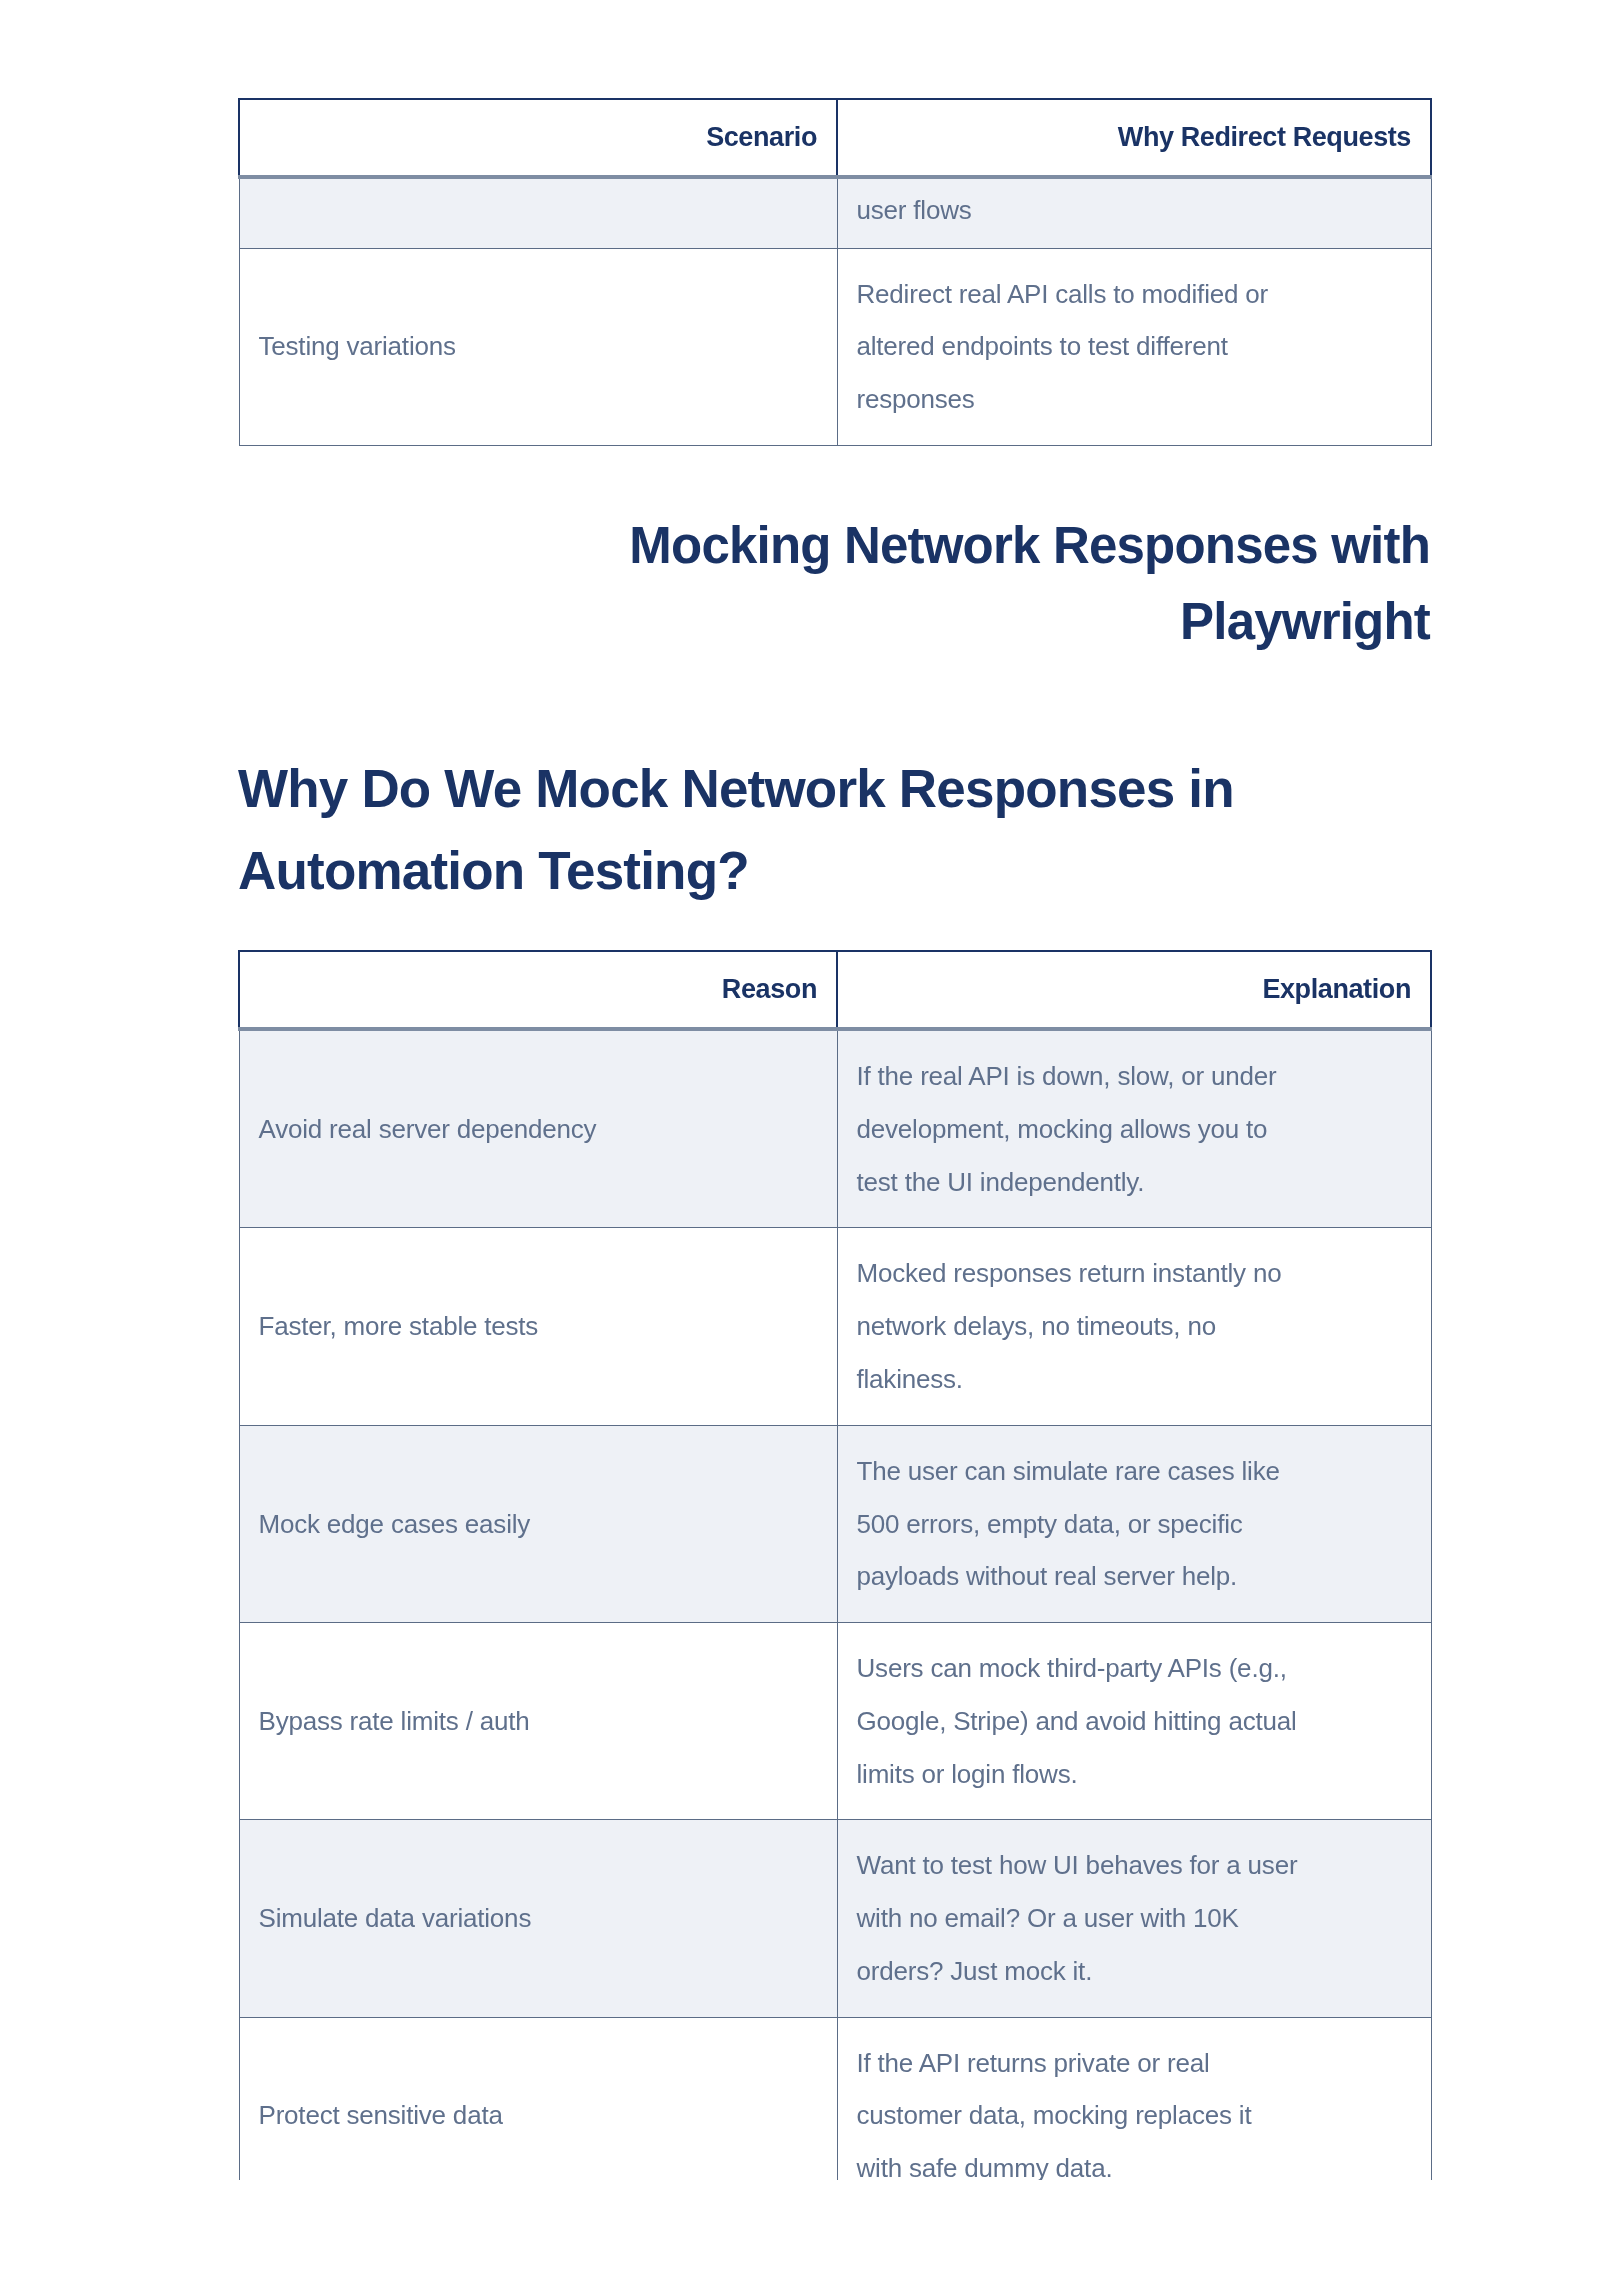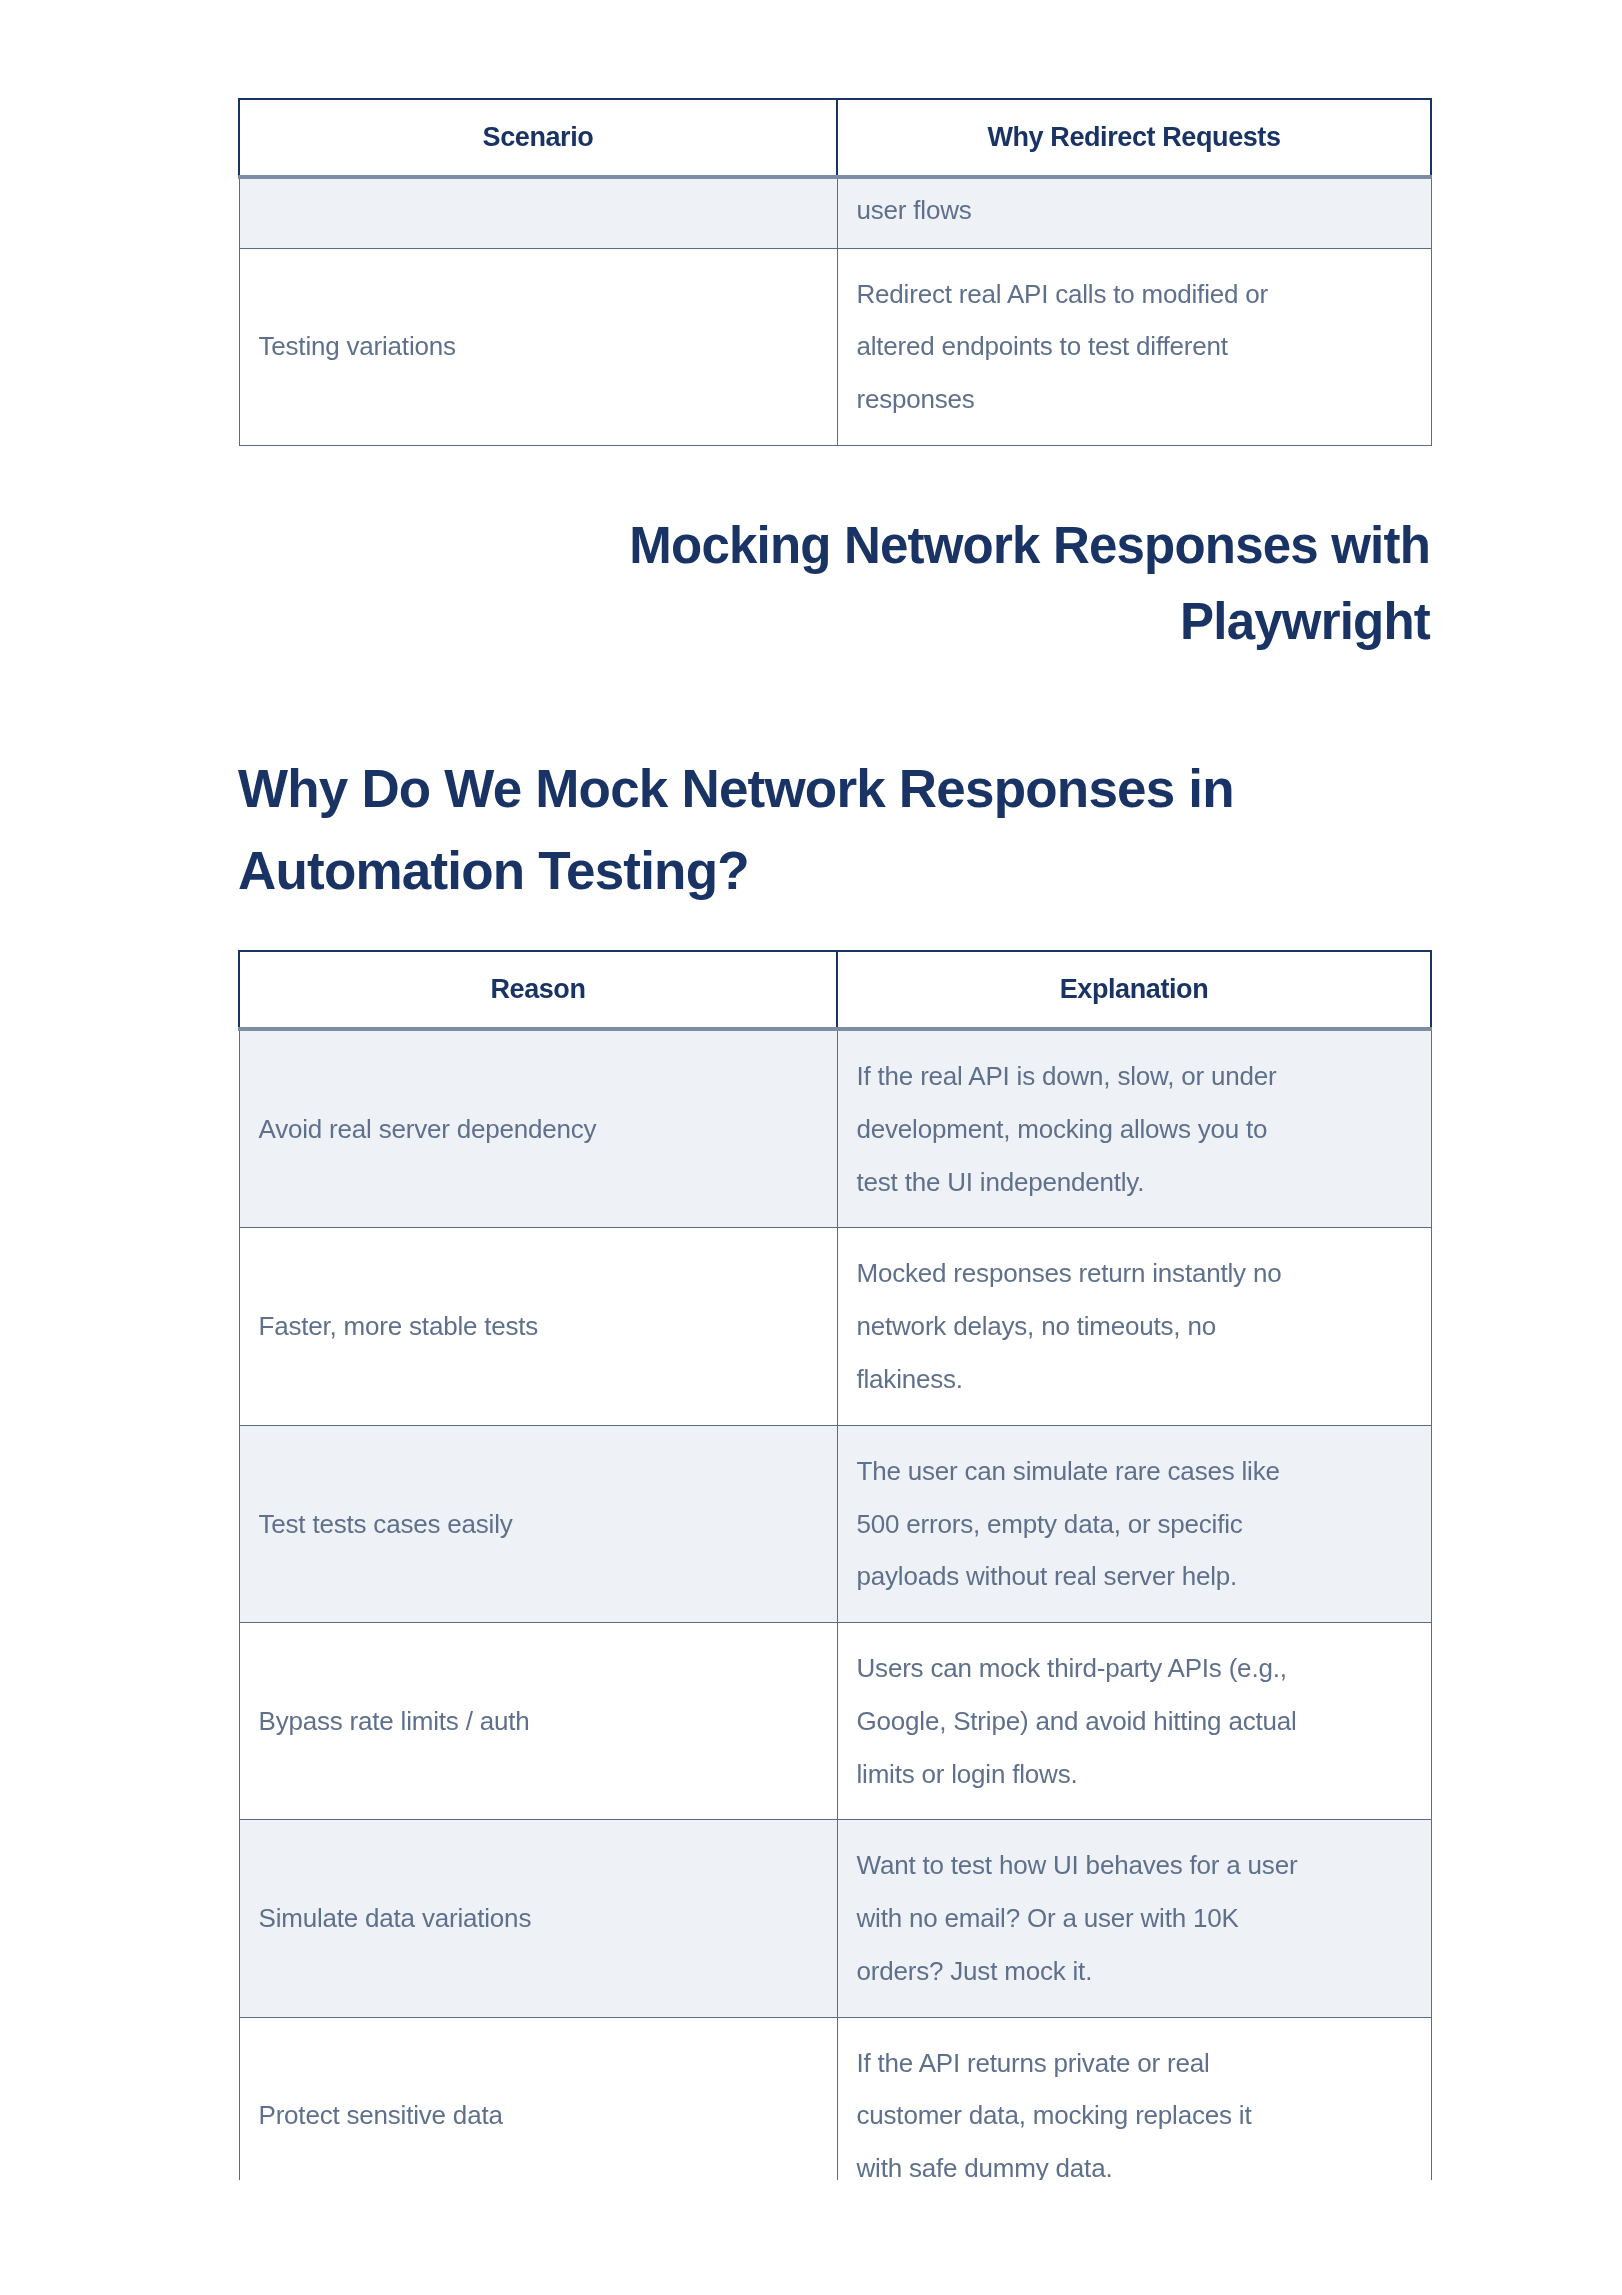--- a/index.html
+++ b/index.html
@@ -28,21 +28,21 @@
   table.doc-table {
     border-collapse: collapse;
     width: 1192px;
     table-layout: fixed;
   }
   table.doc-table th {
     background: #ffffff;
     color: #1a3365;
     font-weight: 700;
     font-size: 27px;
-    text-align: center;
+    text-align: right;
     padding: 22px 19px;
     border: 2.4px solid #1a3365;
     border-bottom: 4.8px solid #7e8da3;
     letter-spacing: -0.4px;
   }
   table.doc-table td {
     color: #5f708c;
     font-size: 26px;
     line-height: 2.03;
     padding: 19px 19px;
@@ -134,21 +134,21 @@
 development, mocking allows you to
 test the UI independently.</td>
         </tr>
         <tr>
           <td>Faster, more stable tests</td>
           <td>Mocked responses return instantly no
 network delays, no timeouts, no
 flakiness.</td>
         </tr>
         <tr>
-          <td>Test tests cases easily</td>
+          <td>Mock edge cases easily</td>
           <td>The user can simulate rare cases like
 500 errors, empty data, or specific
 payloads without real server help.</td>
         </tr>
         <tr>
           <td>Bypass rate limits / auth</td>
           <td>Users can mock third-party APIs (e.g.,
 Google, Stripe) and avoid hitting actual
 limits or login flows.</td>
         </tr>

